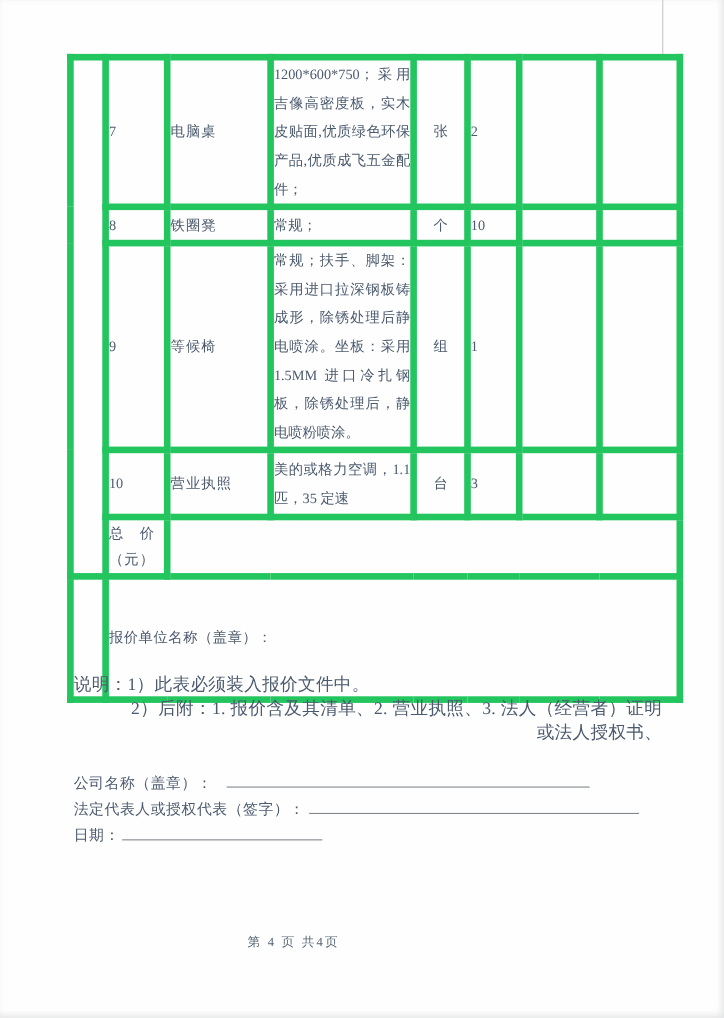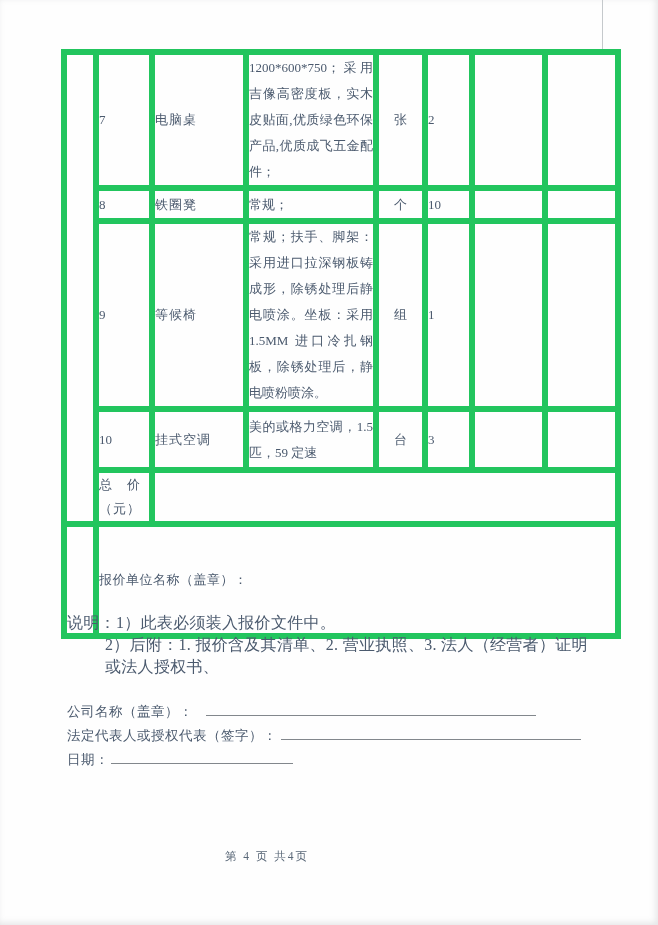--- a/index.html
+++ b/index.html
@@ -49,21 +49,21 @@
   }
   td.stamp-cell{
     vertical-align:top;
     padding:37px 0 0 7px;
     letter-spacing:0.5px;
   }
   .notes{
     position:absolute;left:67px;top:612px;width:535px;
     font-size:16px;line-height:22px;letter-spacing:0.3px;
   }
-  .note-indent{padding-left:38px;}
+  .note-indent{padding-left:38px;text-align:right;}
   .sig-row{
     position:absolute;left:67px;height:20px;
     font-size:13.5px;letter-spacing:0.5px;
     white-space:nowrap;
     text-align:right;
   }
   .sig-company{top:700px;}
   .sig-legal{top:724px;}
   .sig-date{top:748px;}
   .sig-line{
@@ -123,22 +123,22 @@
       <td class="c-no">9</td>
       <td class="c-name">等候椅</td>
       <td class="c-spec">常规；扶手、脚架：采用进口拉深钢板铸成形，除锈处理后静电喷涂。坐板：采用 1.5MM 进口冷扎钢板，除锈处理后，静电喷粉喷涂。</td>
       <td class="c-unit">组</td>
       <td class="c-qty">1</td>
       <td></td>
       <td></td>
     </tr>
     <tr style="height:61px">
       <td class="c-no">10</td>
-      <td class="c-name">挂式空调</td>
-      <td class="c-spec">美的或格力空调，1.5 匹，59 定速</td>
+      <td class="c-name">营业执照</td>
+      <td class="c-spec">美的或格力空调，1.1 匹，35 定速</td>
       <td class="c-unit">台</td>
       <td class="c-qty">3</td>
       <td></td>
       <td></td>
     </tr>
     <tr style="height:54px">
       <td class="total-label">总　价
 （元）</td>
       <td colspan="6"></td>
     </tr>

